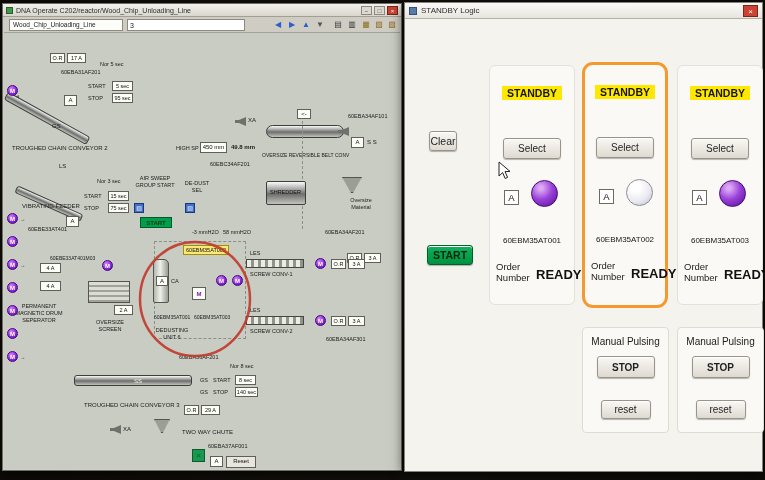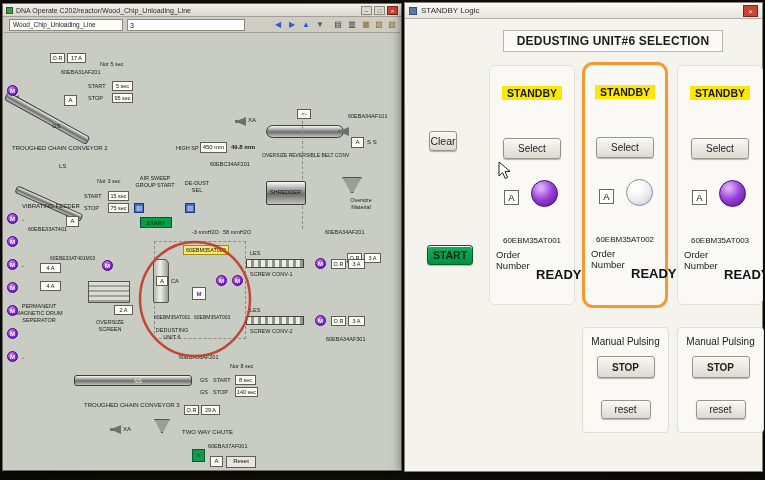--- a/index.html
+++ b/index.html
@@ -92,21 +92,21 @@
              background:#ffe800; color:#161616; font-weight:bold; font-size:10.5px; padding:1px 5px; }
   .sel { top:72px; left:50%; transform:translateX(-50%); width:58px; height:21px; font-size:10px; }
   .motorA { position:absolute; top:124px; left:14px; width:15px; height:15px; background:#fff;
             border:1px solid #6e6a60; font-size:9.5px; line-height:13px; text-align:center; color:#111; }
   .sphere { position:absolute; top:114px; left:41px; width:27px; height:27px; border-radius:50%;
             background:radial-gradient(circle at 35% 28%, #dda9f5 8%, #9940d8 48%, #560e96);
             border:1px solid #45077c; }
   .sphere.off { background:radial-gradient(circle at 35% 28%, #ffffff 18%, #e9e9f0 60%, #babac6);
                 border:1px solid #8d8d99; }
   .ptag { position:absolute; top:170px; left:0; width:100%; text-align:center; font-size:8px; color:#161616; }
-  .ordlbl { position:absolute; top:184px; left:6px; width:42px; font-size:9.5px; line-height:1.15; color:#222; }
+  .ordlbl { position:absolute; top:196px; left:6px; width:42px; font-size:9.5px; line-height:1.15; color:#222; }
   .ready { position:absolute; top:201px; left:46px; font-size:13px; font-weight:bold; color:#111; }
   .mp { position:absolute; top:324px; width:87px; height:106px; background:#fbf9f5;
         border:1px solid #dfdcd3; border-radius:4px;padding-left:19px; }
   .mplbl { position:absolute; top:8px; left:0; width:100%; text-align:center; font-size:10px; color:#222; }
   .mpstop { top:28px; left:50%; transform:translateX(-50%); width:58px; height:22px;
             font-size:10px; font-weight:bold; }
   .mpreset { top:72px; left:50%; transform:translateX(-50%); width:50px; height:19px; font-size:10px; }
 
   #cursor { position:absolute; left:498px; top:161px; z-index:50; }
 </style>
@@ -272,21 +272,20 @@
   </div>
 </div>
 
 <div class="win" id="right-win">
   <div class="rtitle">
     <span class="rappicon"></span>
     <span>STANDBY Logic</span>
     <span class="rclose">×</span>
   </div>
 
-  <div class="heading">DEDUSTING UNIT#6 SELECTION</div>
 
   <div class="btn" style="left:24px;top:128px;width:28px;height:20px;font-size:10.5px">Clear</div>
   <div class="btn green" style="left:22px;top:242px;width:46px;height:20px;font-size:10.5px">START</div>
 
   <div class="panel" style="left:84px">
     <span class="standby">STANDBY</span>
     <div class="btn sel">Select</div>
     <span class="motorA">A</span>
     <span class="sphere"></span>
     <div class="ptag">60EBM35AT001</div>

